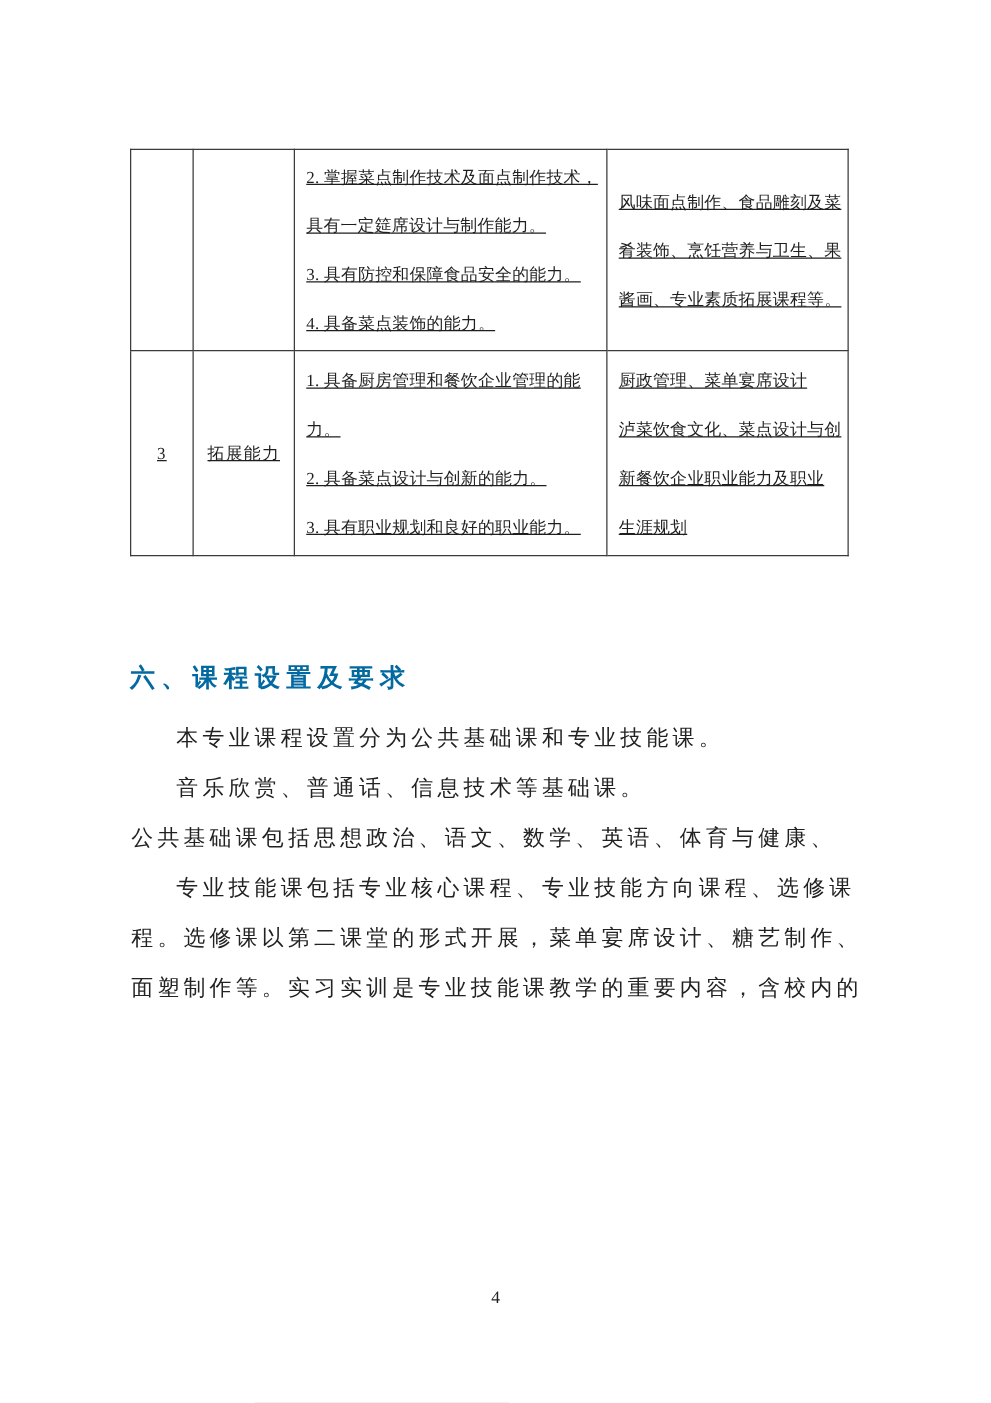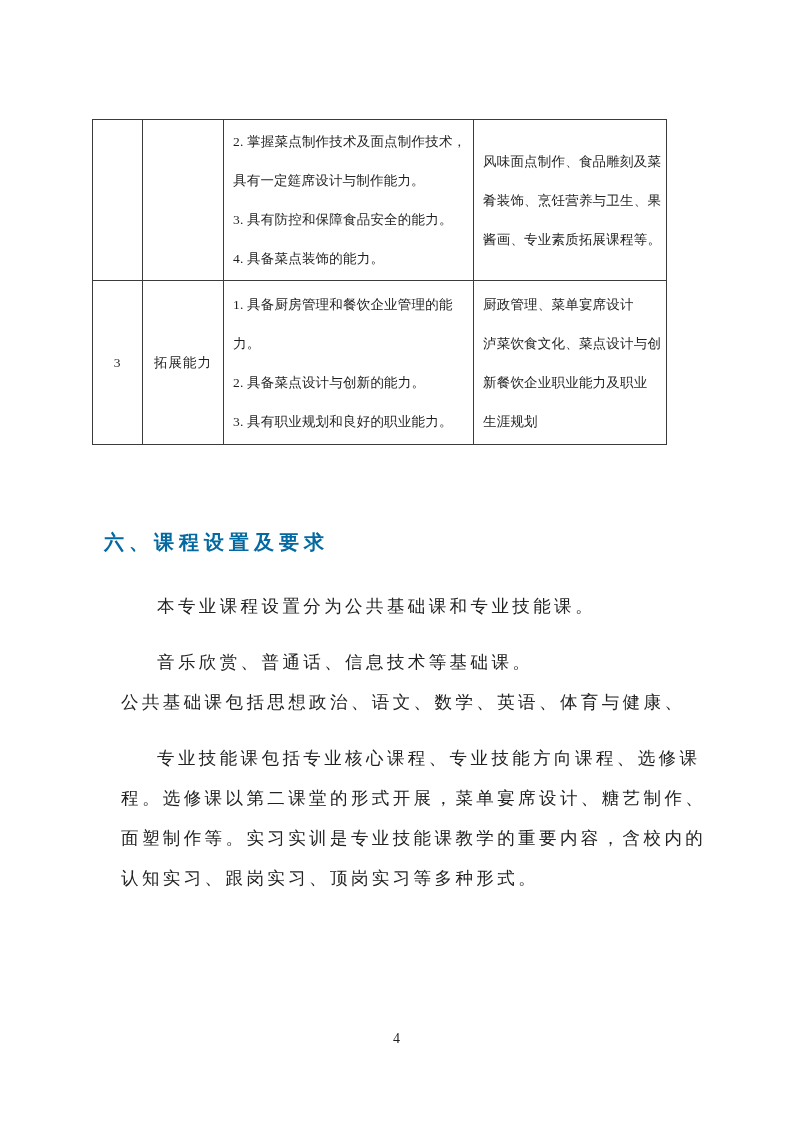--- a/index.html
+++ b/index.html
@@ -7,23 +7,23 @@
     position:relative;
     width:793px;height:1122px;
     margin:0 auto;
     background:#ffffff;
     font-family:"Liberation Serif","DejaVu Serif",serif;
     color:#1f1f1f;
     overflow:hidden;
   }
   
   .doc-table{
-    position:absolute;left:92px;top:119px;
+    position:absolute;left:104px;top:119px;
     width:574px;
-    border-collapse:collapse;table-layout:fixed;
+    border-collapse:collapse;table-layout:fixed;text-decoration:underline;
   }
   .doc-table col.c1{width:50px;}
   .doc-table col.c2{width:81px;}
   .doc-table col.c3{width:250px;}
   .doc-table col.c4{width:193px;}
   .doc-table td{
     border:1.5px solid #3b3b3b;
     vertical-align:middle;
     font-size:13.5px;
     letter-spacing:0.2px;
@@ -49,21 +49,21 @@
     white-space:nowrap;
   }
   
   .body-text{
     position:absolute;left:105px;top:570px;
     width:584px;
     font-size:17.5px;
     letter-spacing:3.4px;
     color:#222;
   }
-  .para{margin:16px;}
+  .para{margin:0;}
   .para div{
     line-height:40px;
     white-space:nowrap;
   }
   .para div:first-child{text-indent:36px;}
   
   .page-number{
     position:absolute;left:0;right:0;top:1031px;
     text-align:center;
     font-size:14px;
@@ -124,19 +124,18 @@
         <div>本专业课程设置分为公共基础课和专业技能课。</div>
       </div>
     <div class="para">
         <div>音乐欣赏、普通话、信息技术等基础课。</div>
         <div>公共基础课包括思想政治、语文、数学、英语、体育与健康、</div>
       </div>
     <div class="para">
         <div>专业技能课包括专业核心课程、专业技能方向课程、选修课</div>
         <div>程。选修课以第二课堂的形式开展，菜单宴席设计、糖艺制作、</div>
         <div>面塑制作等。实习实训是专业技能课教学的重要内容，含校内的</div>
-        <div>认知实习、跟岗实习、顶岗实习等多种形式。</div>
       </div>
   </div>
 
   <div class="page-number">4</div>
 
 </div>
 
 </body></html>

